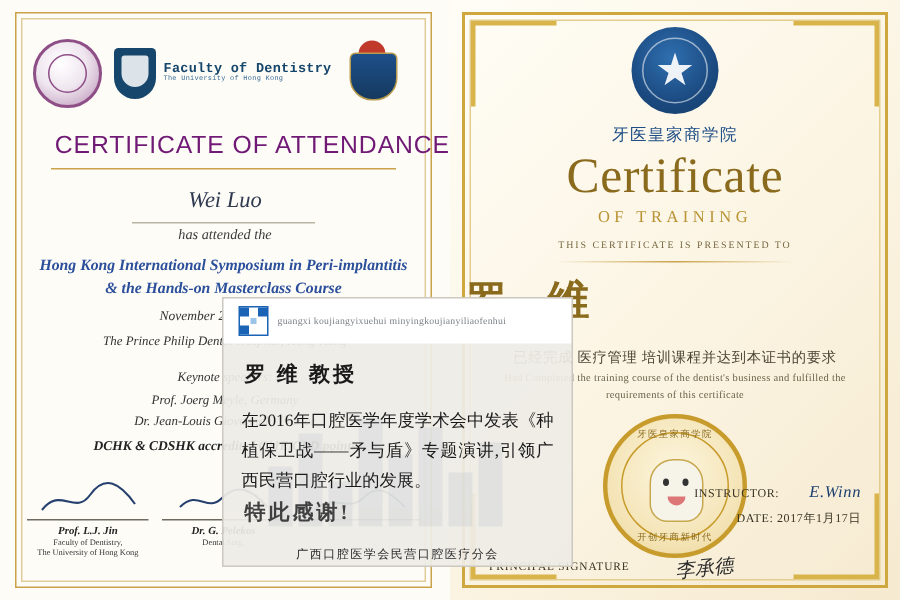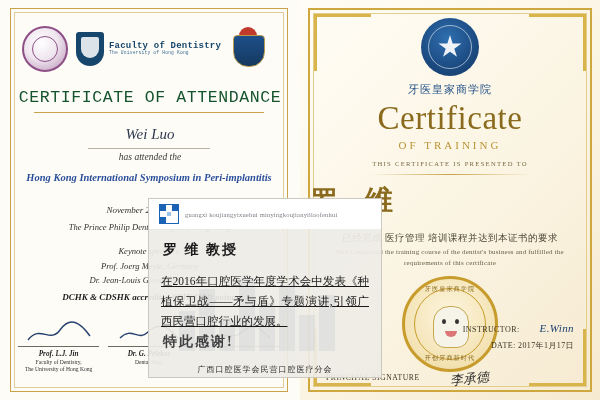--- a/index.html
+++ b/index.html
@@ -123,25 +123,25 @@
     position: absolute;
     left: 10px; top: 0;
     width: 18px; height: 12px;
     background: #c0392b;
     border-radius: 9px 9px 2px 2px;
   }
   .cl-title {
     position: absolute;
     left: 0; right: 0;
     top: 88px;
-    text-align: center;
+    text-align: right;
     font-size: 16.5px;
     letter-spacing: .6px;
-    color: #14532d;
-    font-family: Liberation Mono, monospace;
+    color: #701a75;
+    font-family: Liberation Sans, sans-serif;
   }
   .cl-rule {
     position: absolute;
     left: 34px; right: 36px;
     top: 112px;
     height: 1px;
     background: #c9a24a;
   }
   .cl-name {
     position: absolute;
@@ -546,21 +546,20 @@
   }
   .ov-body {
     position: absolute;
     left: 12px;
     right: 12px;
     top: 36px;
     font-size: 11.5px;
     line-height: 1.75;
     color: #1a1a1a;
     text-align: justify;
-    text-decoration: underline;
   }
   .ov-handwrite {
     position: absolute;
     left: 14px;
     top: 42px;
     font-size: 14px;
     color: #1a1a1a;
     letter-spacing: 2px;
     font-weight: bold;
   }
@@ -623,20 +622,21 @@
     <div class="cl-title">CERTIFICATE OF ATTENDANCE</div>
     <div class="cl-rule"></div>
 
     <div class="cl-name">Wei Luo</div>
     <div class="cl-nameline"></div>
 
     <div class="cl-attended">has attended the</div>
 
     <div class="cl-event">
       <div>Hong Kong International Symposium in Peri-implantitis</div>
+      <div>&amp; the Hands-on Masterclass Course</div>
     </div>
 
     <div class="cl-date">November 20 - 22, 2015</div>
     <div class="cl-venue">The Prince Philip Dental Hospital, Hong Kong</div>
 
     <div class="cl-speakers">
       <div>Keynote speakers:</div>
       <div>Prof. Joerg Meyle, Germany</div>
       <div>Dr. Jean-Louis Giovannoli, France</div>
     </div>

